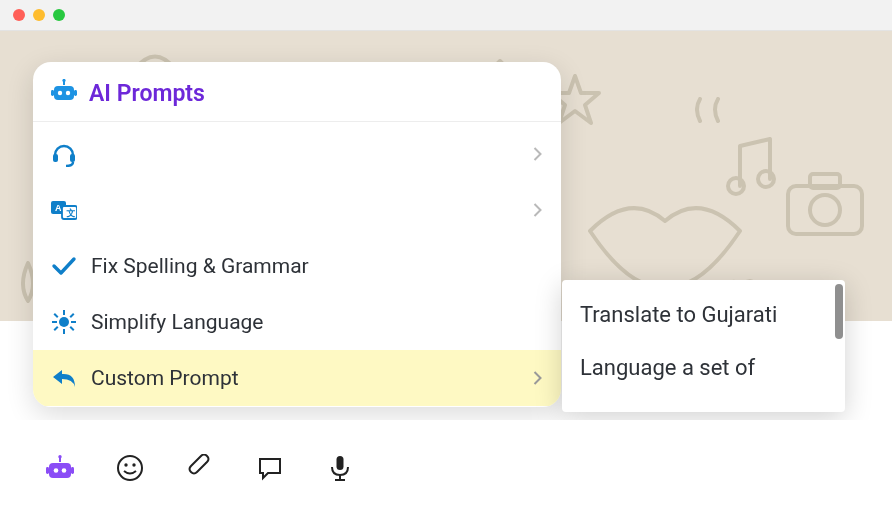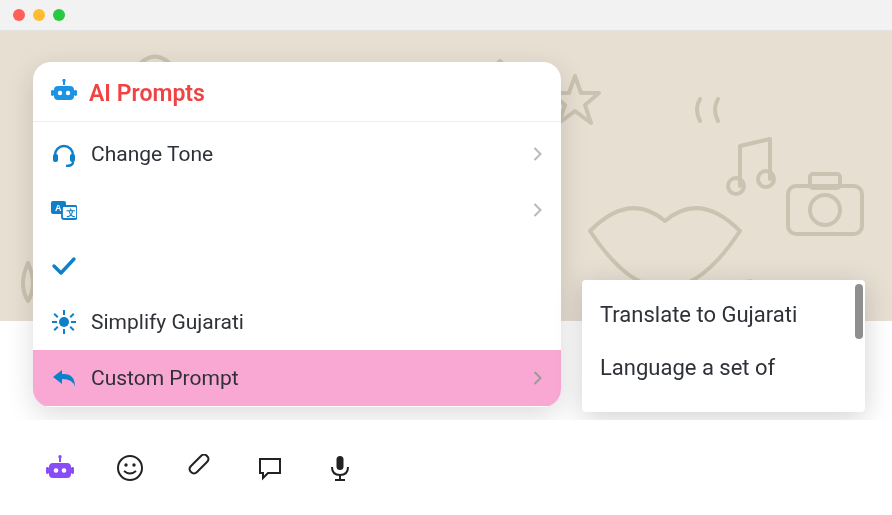--- a/index.html
+++ b/index.html
@@ -50,40 +50,40 @@
       background:#fff; border-radius:18px;
       box-shadow:0 8px 28px rgba(0,0,0,.14);
       overflow:hidden;
       display:flex; flex-direction:column;
     }
     .menu-header {
       display:flex; align-items:center; gap:12px;
       padding:17px 18px 14px 18px;
       border-bottom:1px solid #ededed;
     }
-    .menu-header .ttl { font-size:23px; font-weight:600; color:#ef4444; }
+    .menu-header .ttl { font-size:23px; font-weight:600; color:#6d28d9; }
     .bot-blue { fill:#1d93e3; }
 
     .menu-list { flex:1; padding-top:4px; }
     .mi {
       display:flex; align-items:center;
       height:56px; padding:0 18px;
       font-size:21px; color:#2e3238; cursor:pointer;
       position:relative;
     }
-    .mi:hover, .mi.hovered { background:#f9a8d4; }
+    .mi:hover, .mi.hovered { background:#fef9c3; }
     .mi .lab { margin-left:14px; }
     .mi .chev { margin-left:auto; display:flex; }
     .mi .chev svg { width:11px; height:16px; }
     .mi .ico { width:26px; height:26px; display:flex; align-items:center; justify-content:center; }
     .blue  { fill:#0f7fc9; }
     .bluest{ stroke:#0f7fc9; fill:none; stroke-width:2.4; }
 
     .submenu {
-      position:absolute; top:280px; left:582px; width:283px; height:132px;
+      position:absolute; top:280px; left:562px; width:283px; height:132px;
       background:#fff; border-radius:4px;
       box-shadow:0 6px 28px rgba(0,0,0,.18);
       padding:18px 16px 0 18px;
       font-size:22px; color:#2e3238; line-height:1.5;
       overflow:hidden;
     }
     .submenu .scrollthumb {
       position:absolute; right:2px; top:4px; width:8px; height:55px;
       background:#8f8f8f; border-radius:4px;
     }
@@ -159,21 +159,20 @@
     <div class="menu-list">
       <div class="mi">
         <span class="ico">
           <svg width="26" height="26" viewBox="0 0 26 26">
               <path class="bluest" d="M4 14 A9 9 0 0 1 22 14"></path>
               <rect class="blue" x="2" y="13" width="5" height="8" rx="2"></rect>
               <rect class="blue" x="19" y="13" width="5" height="8" rx="2"></rect>
               <path class="bluest" d="M22 21 Q22 25 15 25"></path>
             </svg>
         </span>
-        <span class="lab">Change Tone</span>
         <span class="chev">
             <svg viewBox="0 0 10 16">
               <path d="M2 2 L8 8 L2 14" stroke="#b9b9b9" stroke-width="2" fill="none"></path>
             </svg>
           </span>
       </div>
 
       <div class="mi">
         <span class="ico">
           <svg width="26" height="22" viewBox="0 0 26 22">
@@ -189,39 +188,40 @@
             </svg>
           </span>
       </div>
 
       <div class="mi">
         <span class="ico">
           <svg width="26" height="22" viewBox="0 0 26 22">
               <path d="M3 11 L10 18 L23 4" stroke="#0f7fc9" stroke-width="3.4" fill="none" stroke-linecap="round" stroke-linejoin="round"></path>
             </svg>
         </span>
+        <span class="lab">Fix Spelling &amp; Grammar</span>
       </div>
 
       <div class="mi">
         <span class="ico">
           <svg width="24" height="24" viewBox="0 0 24 24">
               <circle class="blue" cx="12" cy="12" r="5"></circle>
               <g class="blue">
                 <rect x="11" y="0" width="2" height="5"></rect>
                 <rect x="11" y="19" width="2" height="5"></rect>
                 <rect x="0" y="11" width="5" height="2"></rect>
                 <rect x="19" y="11" width="5" height="2"></rect>
                 <rect x="3" y="3" width="2" height="5" transform="rotate(-45 4 5.5)"></rect>
                 <rect x="19" y="3" width="2" height="5" transform="rotate(45 20 5.5)"></rect>
                 <rect x="3" y="16" width="2" height="5" transform="rotate(45 4 18.5)"></rect>
                 <rect x="19" y="16" width="2" height="5" transform="rotate(-45 20 18.5)"></rect>
               </g>
             </svg>
         </span>
-        <span class="lab">Simplify Gujarati</span>
+        <span class="lab">Simplify Language</span>
       </div>
 
       <div class="mi hovered">
         <span class="ico">
           <svg width="26" height="22" viewBox="0 0 26 22">
               <path class="blue" d="M11 3 L2 10 L11 17 L11 12 Q22 12 24 20 Q24 6 11 7 Z"></path>
             </svg>
         </span>
         <span class="lab">Custom Prompt</span>
         <span class="chev">

